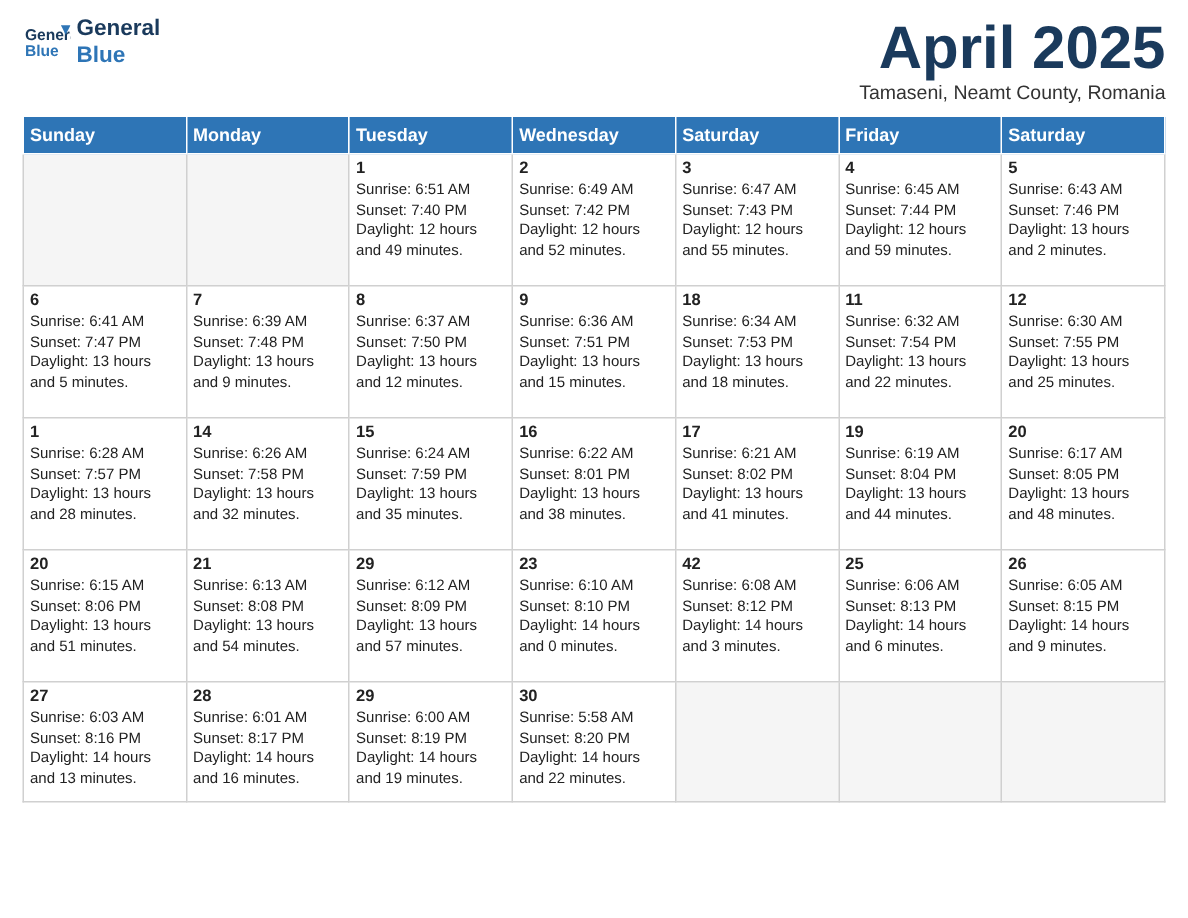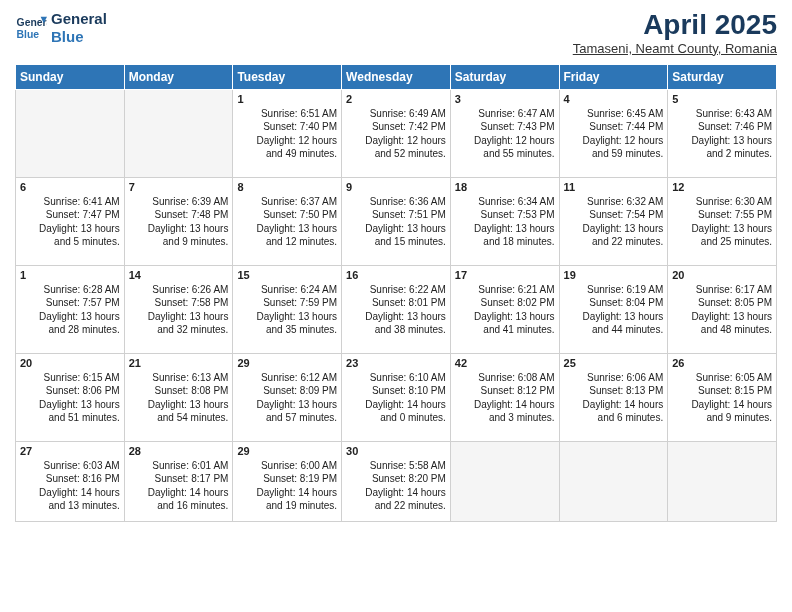--- a/index.html
+++ b/index.html
@@ -28,29 +28,28 @@
       gap: 4px;
     }
     .logo-icon {
       width: 32px;
       height: 32px;
     }
     .title-block {
       text-align: right;
     }
     .month-title {
-      font-size: 28px;
+      font-size: 40px;
       font-weight: bold;
       color: #1a3a5c;
       line-height: 1.1;
     }
     .subtitle {
       font-size: 13px;
       color: #333;
-      text-decoration: underline;
     }
     .calendar {
       width: 100%;
       border-collapse: collapse;
     }
     .calendar th {
       background: #2e75b6;
       color: #fff;
       font-size: 12px;
       font-weight: bold;
@@ -73,21 +72,20 @@
     }
     .day-num {
       font-size: 11px;
       font-weight: bold;
       margin-bottom: 2px;
     }
     .day-detail {
       font-size: 10px;
       line-height: 1.35;
       color: #222;
-      text-align: right;
     }
     tr.last-row td {
       height: 80px;
     }
   </style>
 </head>
 <body>
 
 <div class="page">
   <div class="header">

